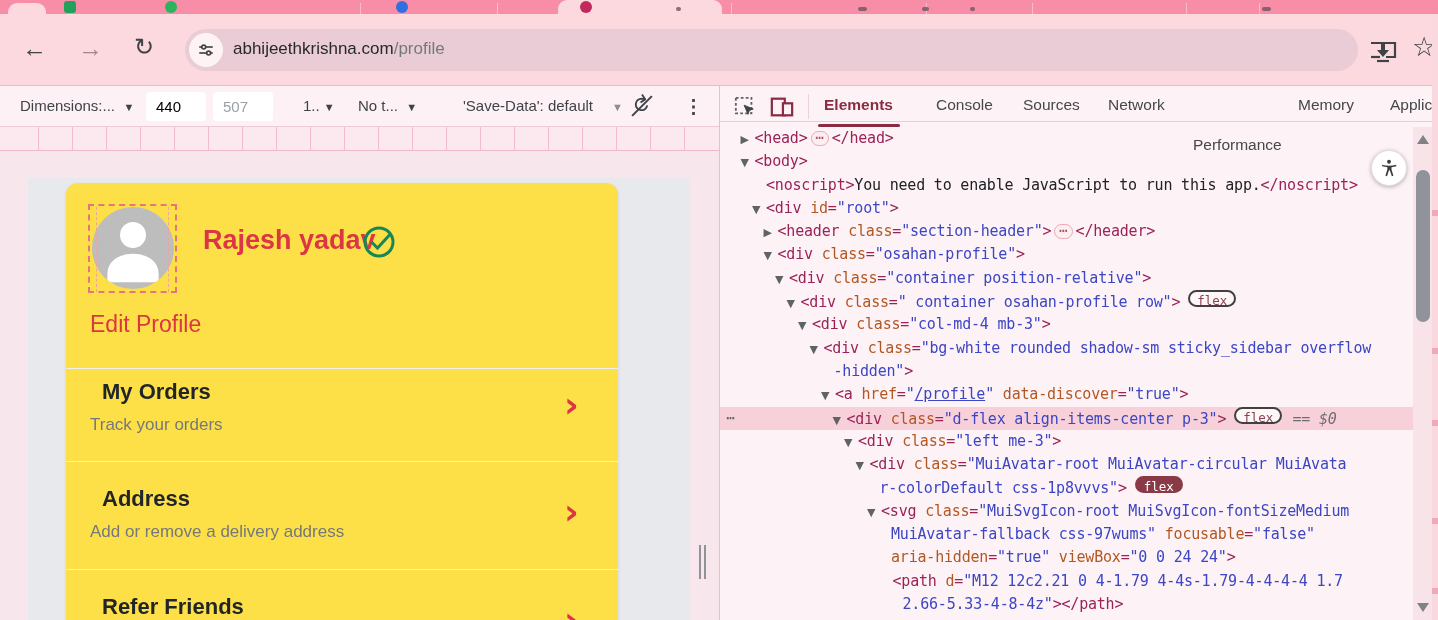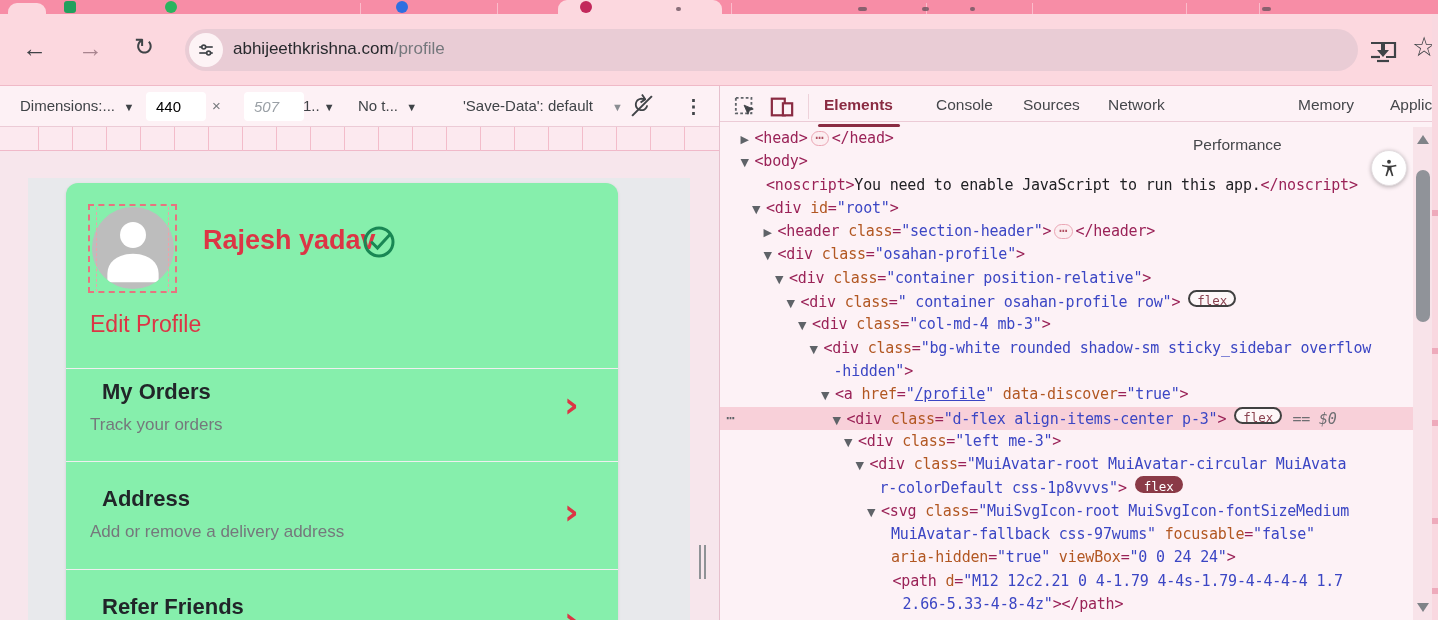--- a/index.html
+++ b/index.html
@@ -33,21 +33,21 @@
   #rotate-icon:after { content:""; position:absolute; left:11px; top:-2px; width:2px; height:28px; background:#3f4347; transform:rotate(45deg); }
   #devmenu { left:684px; top:9px; font-size:19px; font-weight:bold; color:#3f4347; letter-spacing:1px; }
 
   
   #ruler { left:0; top:127px; width:719px; height:24px; background:#fce9ef; border-bottom:1px solid #f0b9c9; }
   .tick { position:absolute; top:0; width:1px; height:24px; background:#f3bcca; }
   #surround { left:0; top:151px; width:719px; height:469px; background:#f7e6ec; }
   #screen { position:absolute; left:28px; top:27px; width:662px; height:442px; background:#e8e9ec; }
 
   
-  #card { position:absolute; left:38px; top:5px; width:552px; height:437px; background:#86efac; border-radius:12px 12px 0 0; box-shadow:0 1px 3px rgba(120,90,100,.18); }
+  #card { position:absolute; left:38px; top:5px; width:552px; height:437px; background:#fde047; border-radius:12px 12px 0 0; box-shadow:0 1px 3px rgba(120,90,100,.18); }
   #avatar-overlay { position:absolute; left:22px; top:21px; width:89px; height:89px; border:2px dashed #e8737f; }
   #avatar-overlay .inner { position:absolute; left:6px; top:1px; width:73px; height:85px; border-left:1px dashed #f0a0a8; border-right:1px dashed #f0a0a8; }
   #avatar { position:absolute; left:26px; top:24px; width:82px; height:82px; border-radius:50%; background:#bdbdbd; overflow:hidden; }
   #profile-name { position:absolute; left:137px; top:42px; font-size:27px; font-weight:bold; color:#dc3545; }
   #verified { position:absolute; left:296px; top:40px; width:36px; height:36px; }
   #edit-profile { position:absolute; left:24px; top:128px; font-size:23px; color:#dc3545; }
   .card-hr { position:absolute; left:0; width:552px; height:1px; background:#efeff0; }
   .menu-title { position:absolute; left:36px; font-size:22px; font-weight:bold; color:#212529; }
   .menu-sub { position:absolute; left:24px; font-size:17px; color:#75787c; }
   .menu-chev { position:absolute; left:498px; font-size:36px; font-weight:bold; color:#dc3545; line-height:1; font-family:"DejaVu Sans", sans-serif; }
@@ -143,21 +143,21 @@
         <path d="M9 10h12l-6 7z"></path>
       </g>
   </svg>
   <div class="navbtn" style="left:1412px;top:20px;font-size:27px;">☆</div>
 </div>
 
 <div class="abs" id="devicebar">
   <div class="dt-item" style="left:20px;"><span>Dimensions:...</span>&nbsp;&nbsp;<span class="caret">▼</span></div>
   <input class="dim-input" style="left: 146px;" value="440">
   <div class="dt-item" style="left:212px;color:#75787c;">×</div>
-  <input class="dim-input h" style="left: 244px; font-style: italic;" value="507">
+  <input class="dim-input h" style="left: 213px;" value="507">
   <div class="dt-item" style="left:303px;"><span>1..</span>&nbsp;<span class="caret">▼</span></div>
   <div class="dt-item" style="left:358px;"><span>No t...</span>&nbsp;&nbsp;<span class="caret">▼</span></div>
   <div class="dt-item" style="left:463px;"><span>'Save-Data': default</span></div>
   <div class="dt-item" style="left:612px;color:#8a8d92;"><span class="caret" style="color:#8a8d92;">▼</span></div>
   <div id="rotate-icon">
       <span>↻</span>
     </div>
   <div class="abs" id="devmenu">⋮</div>
 </div>
 

